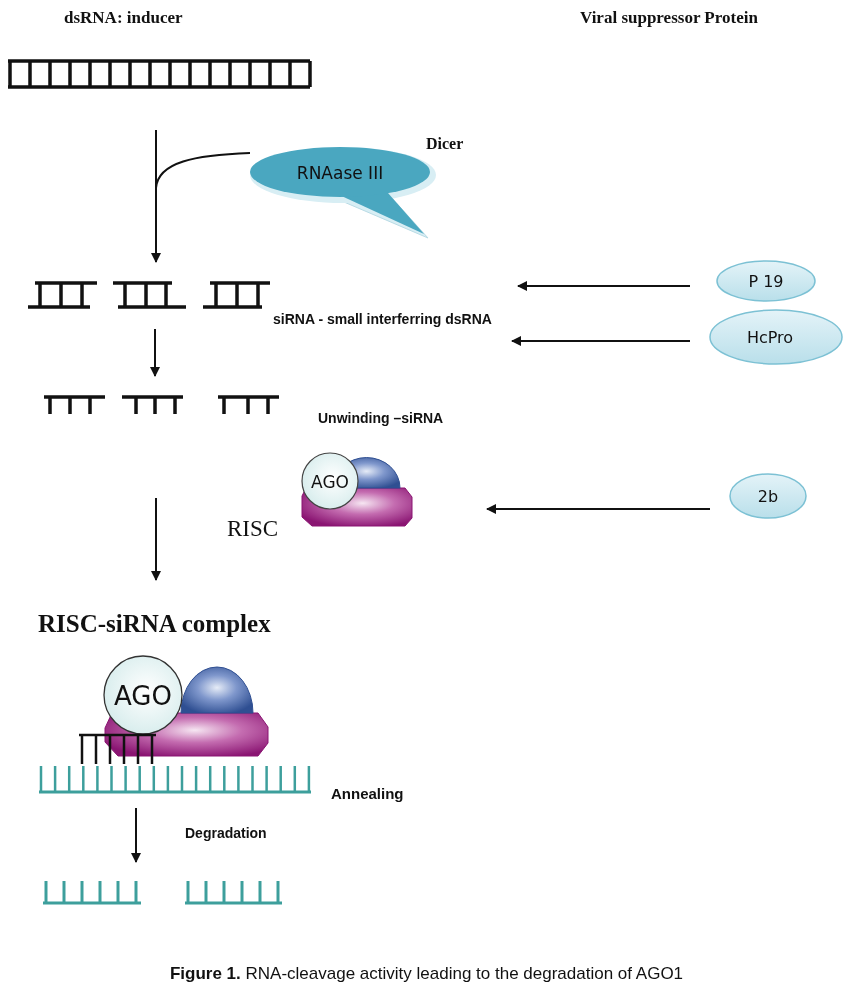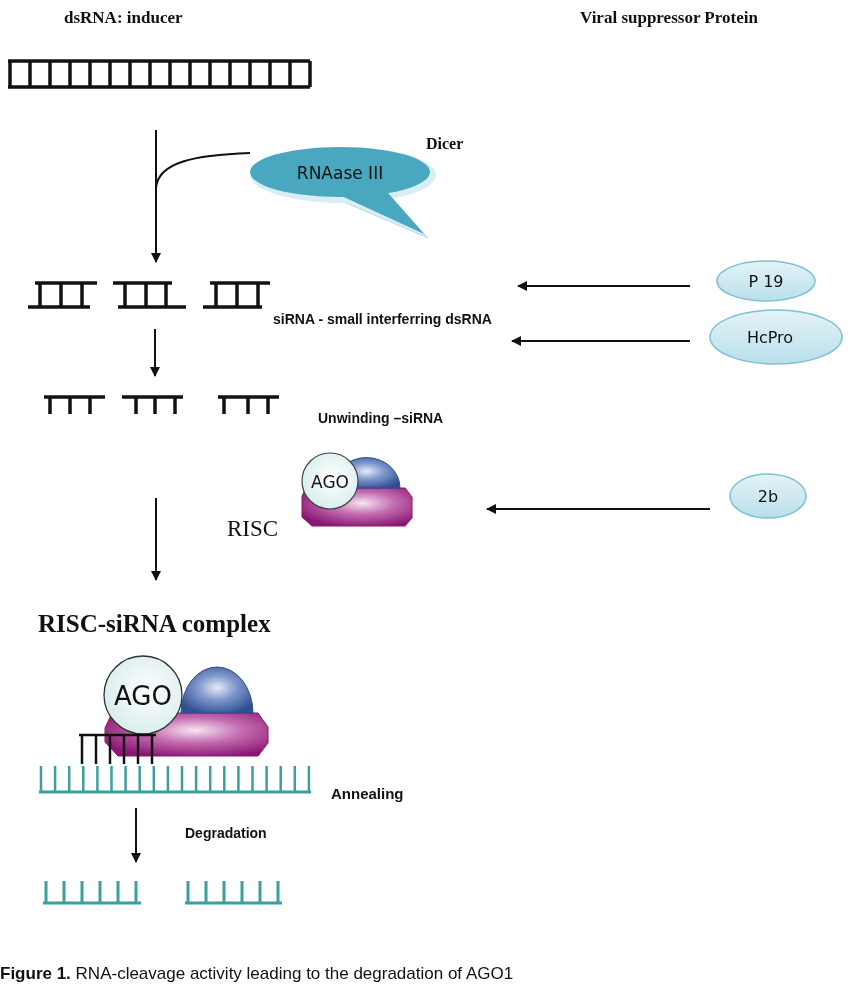--- a/index.html
+++ b/index.html
@@ -3,21 +3,21 @@
 <meta charset="utf-8">
 <style>
   html, body { margin: 0; padding: 0; background: #ffffff; }
   body { width: 853px; height: 998px; position: relative; overflow: hidden; }
   svg { position: absolute; left: 0; top: 0; }
   .serif-b { font-family: "Liberation Serif", "DejaVu Serif", serif; font-weight: bold; fill: #111; }
   .serif { font-family: "Liberation Serif", "DejaVu Serif", serif; fill: #111; }
   .sans-b { font-family: "Liberation Sans", "DejaVu Sans", sans-serif; font-weight: bold; fill: #111; }
   .sans { font-family: "DejaVu Sans", "Liberation Sans", sans-serif; fill: #111; }
   .caption {
-    position: absolute; left: 0; width: 853px; top: 964px; 
+    position: absolute; left: 0; width: 853px; top: 964px; text-align: center;
     font-family: "Liberation Sans", "DejaVu Sans", sans-serif; font-size: 17px; color: #111;
   }
   .caption b { font-weight: bold; }
 </style>
 </head>
 <body>
 
 <svg width="853" height="998" viewBox="0 0 853 998">
   <defs>
     <marker id="ah" viewBox="0 0 10 10" refX="9" refY="5" markerWidth="5" markerHeight="5" orient="auto">

